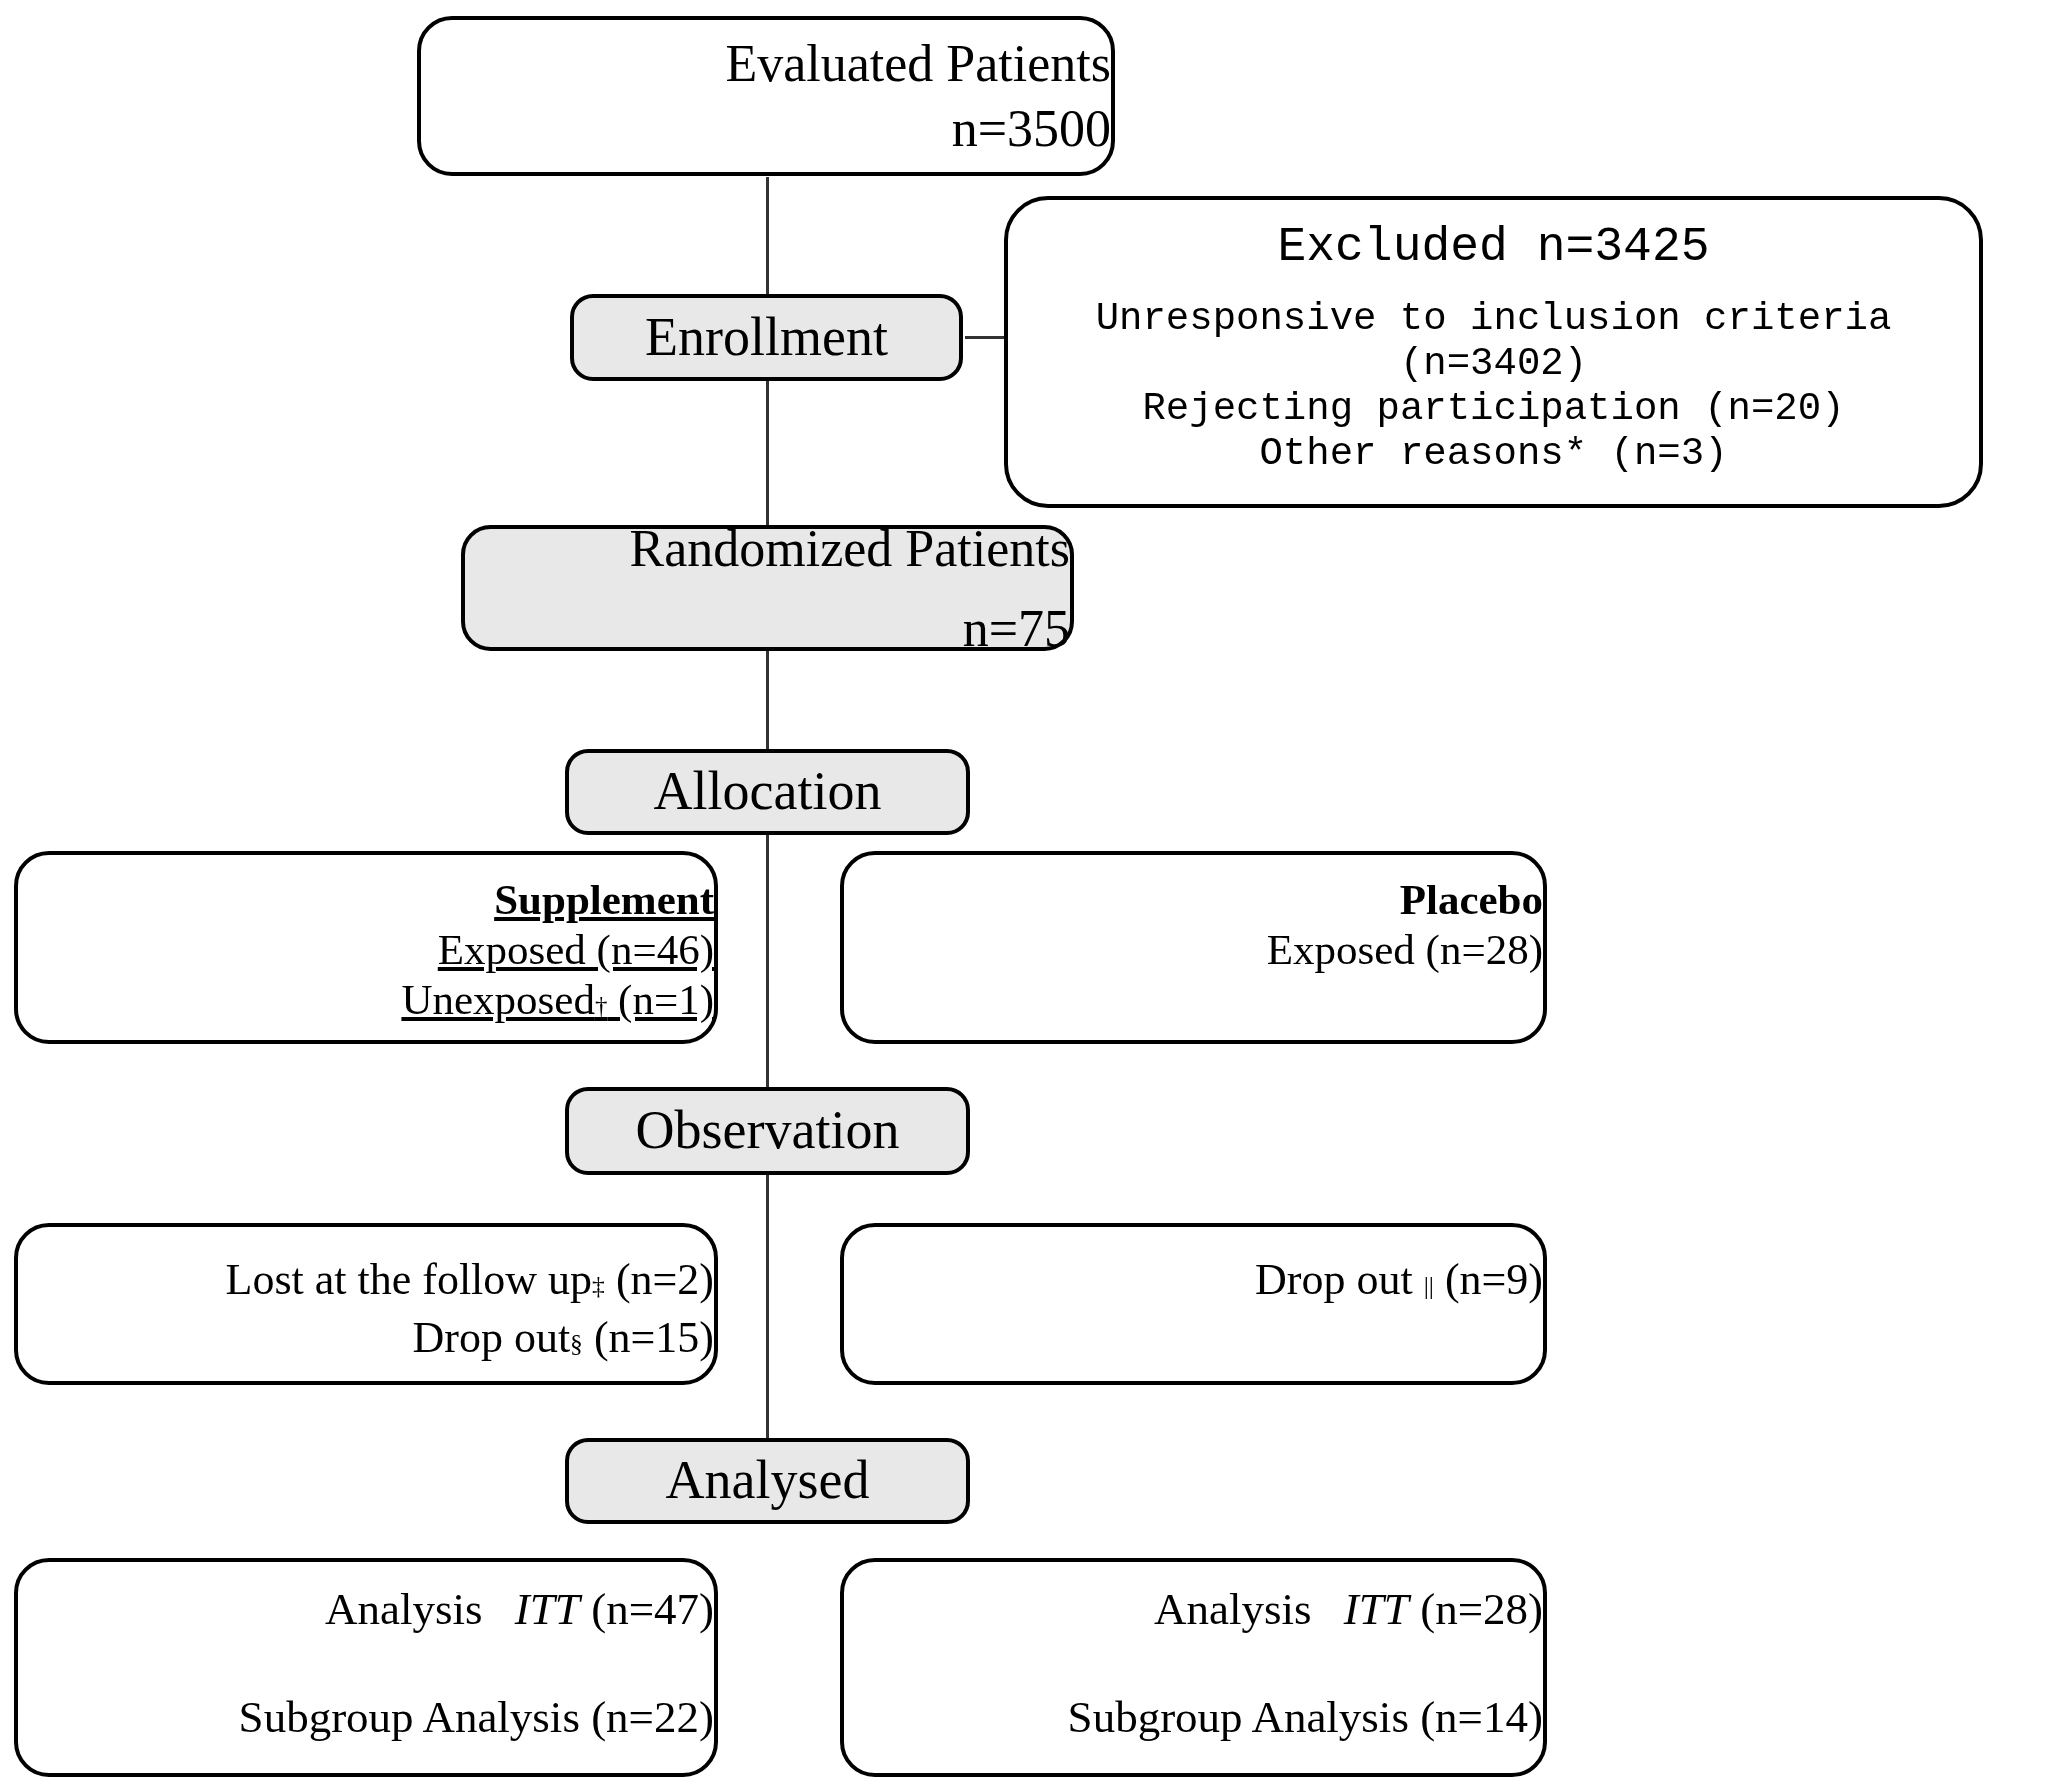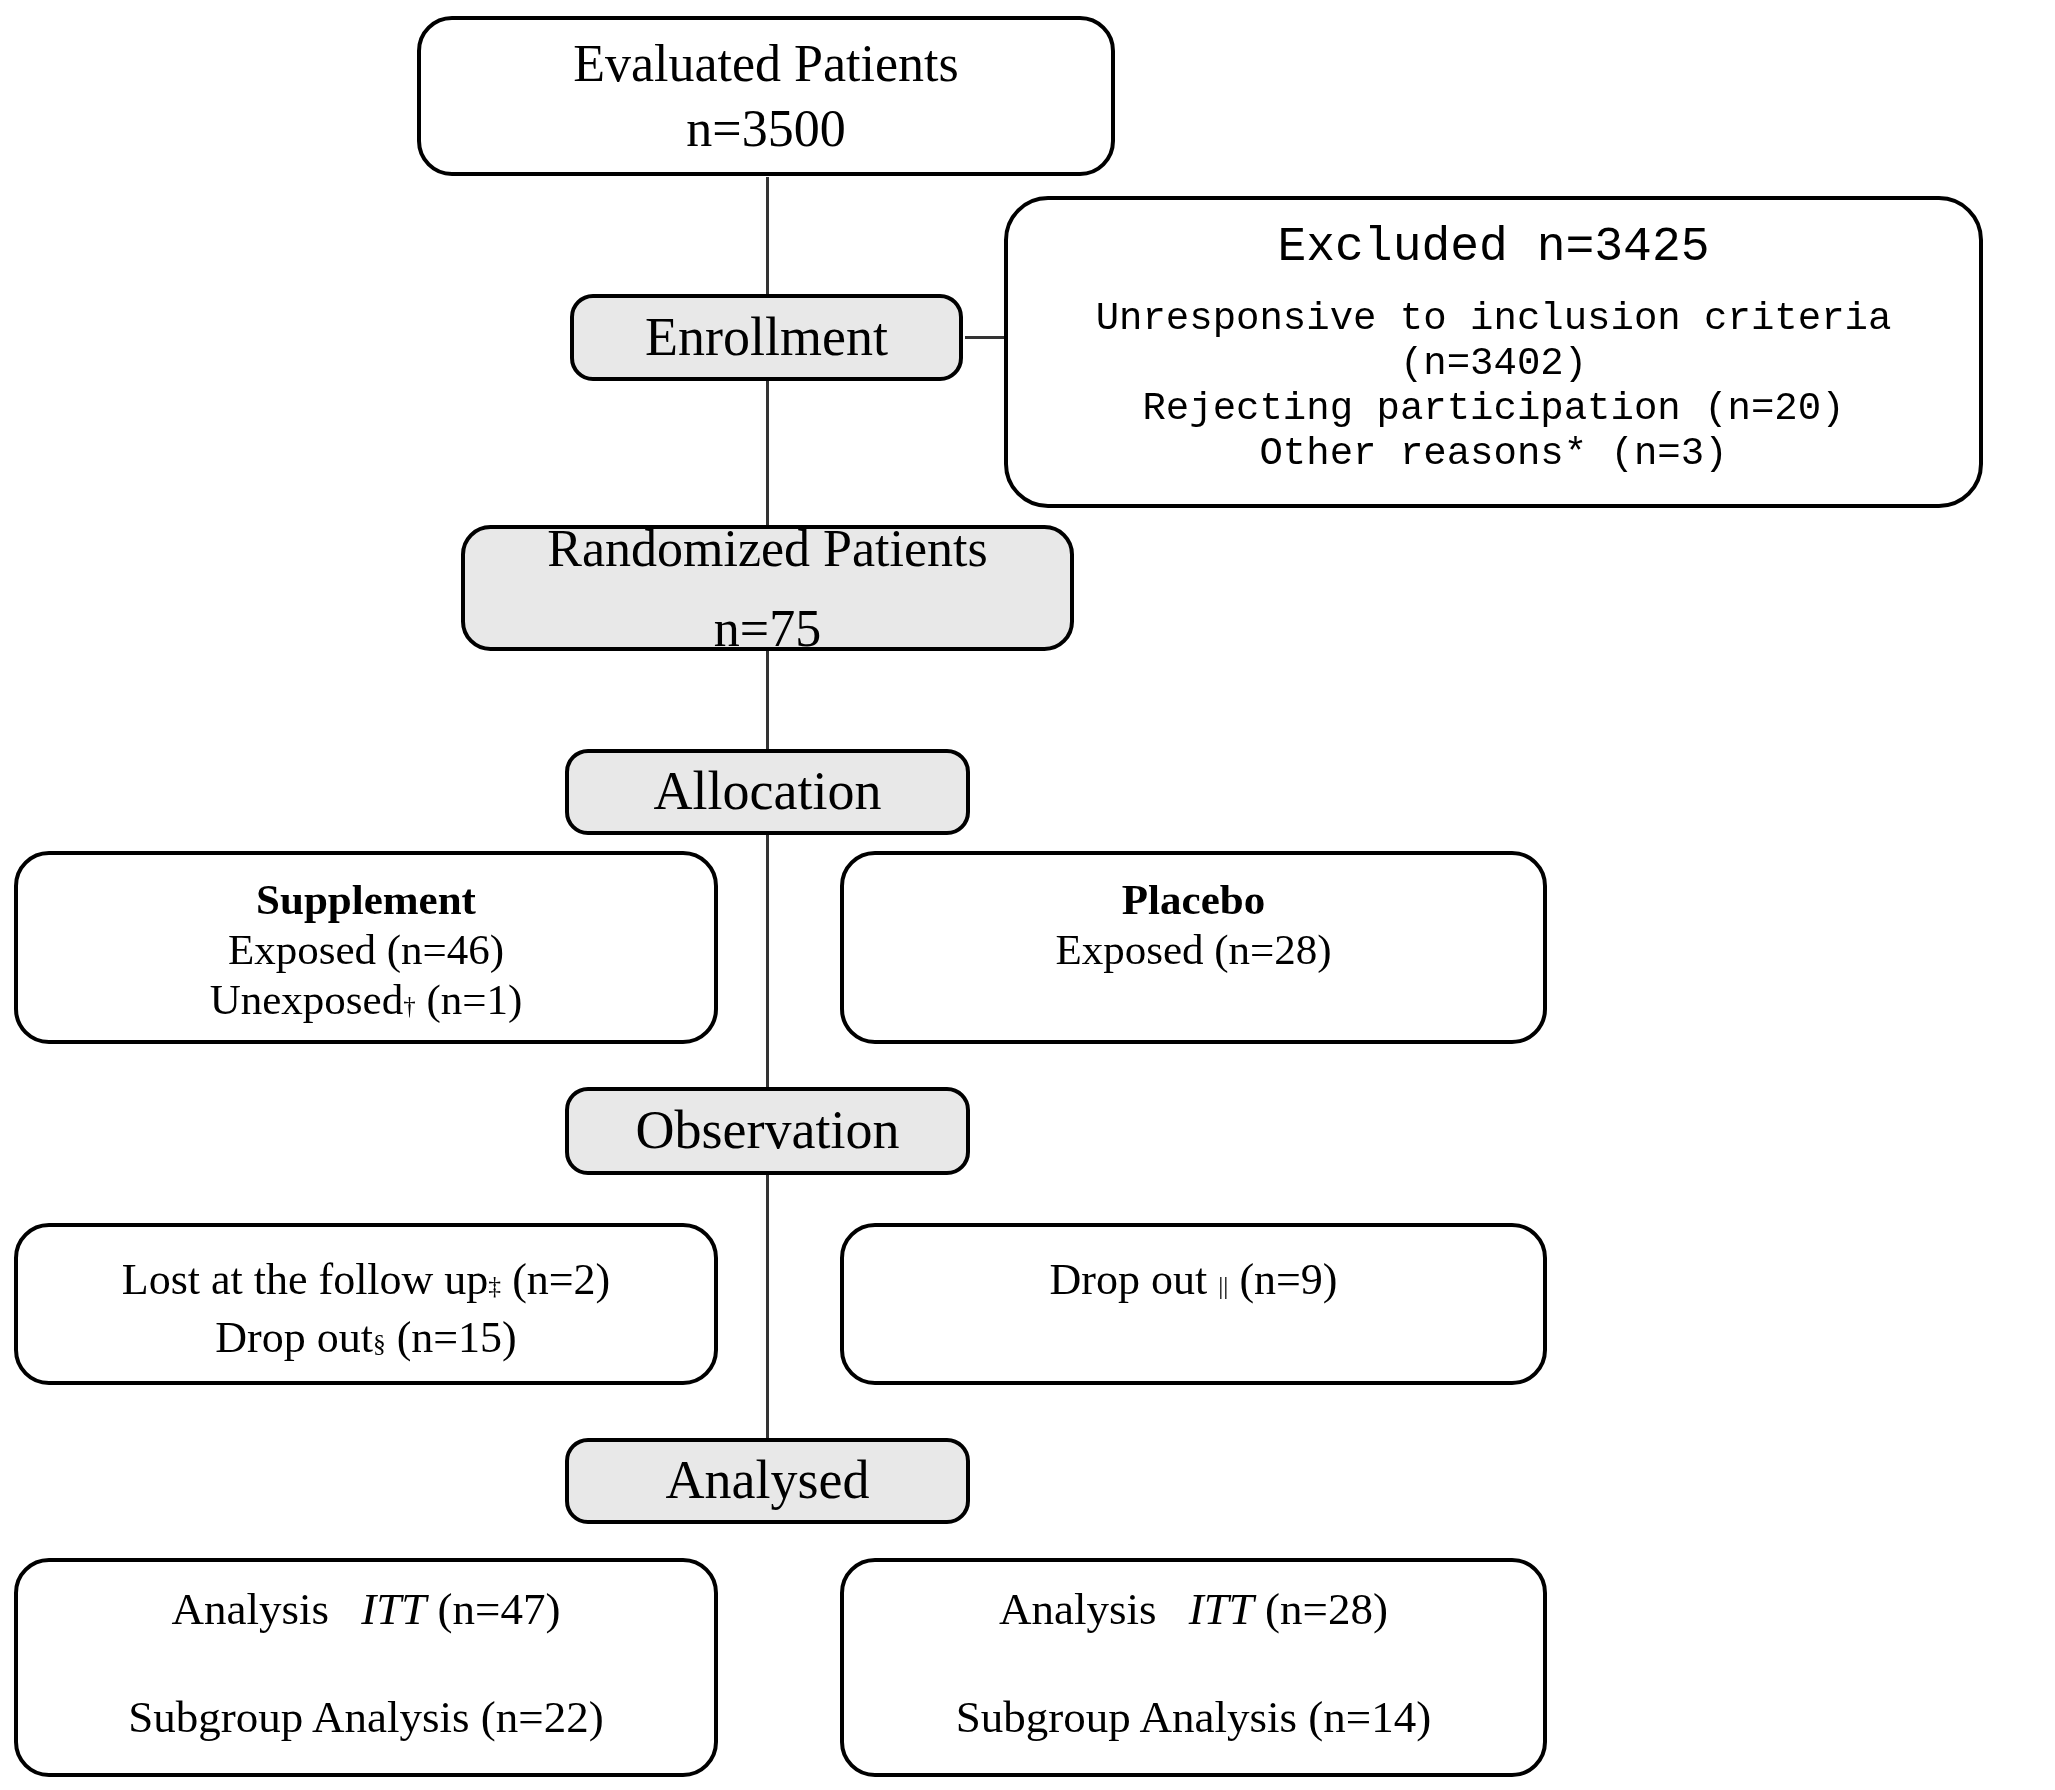--- a/index.html
+++ b/index.html
@@ -21,21 +21,21 @@
   .box{
     position:absolute;
     box-sizing:border-box;
     border:4px solid var(--border);
     background:var(--box_fill_white);
     display:flex;
     flex-direction:column;
     align-items:center;
     text-align:center;
   }
-  .rounded-lg{border-radius:35px;}
+  .rounded-lg{border-radius:35px;align-items:flex-end;}
   .rounded-xl{border-radius:44px;}
   .stagebox{
     border-radius:23px;
     background:var(--box_fill_gray);
     justify-content:center;
     font-size:54px;
     line-height:1.1;
   }
   .center-2line{justify-content:center;font-size:52px;line-height:65px;}
   .graybox{background:var(--box_fill_gray);}
@@ -100,21 +100,21 @@
 
   <div class="box rounded-lg graybox center-2line" style="left:461px;top:525px;width:613px;height:126px;border-radius:29.5px;gap:15px;">
     <div>Randomized Patients</div>
     <div>n=75</div>
   </div>
 
   <div class="box stagebox" style="left:565px;top:749px;width:405px;height:86px;">
     <div>Allocation</div>
   </div>
 
-  <div class="box rounded-lg arm" style="left:14px;top:851px;width:704px;height:193px;">
+  <div class="box rounded-lg arm" style="left:14px;top:851px;width:704px;height:193px;text-decoration:underline;">
     <div class="hdr">Supplement</div>
     <div>Exposed (n=46)</div>
     <div><span>Unexposed</span><sup class="mark">†</sup><span> (n=1)</span></div>
   </div>
 
   <div class="box rounded-lg arm" style="left:840px;top:851px;width:707px;height:193px;">
     <div class="hdr">Placebo</div>
     <div>Exposed (n=28)</div>
   </div>
 

